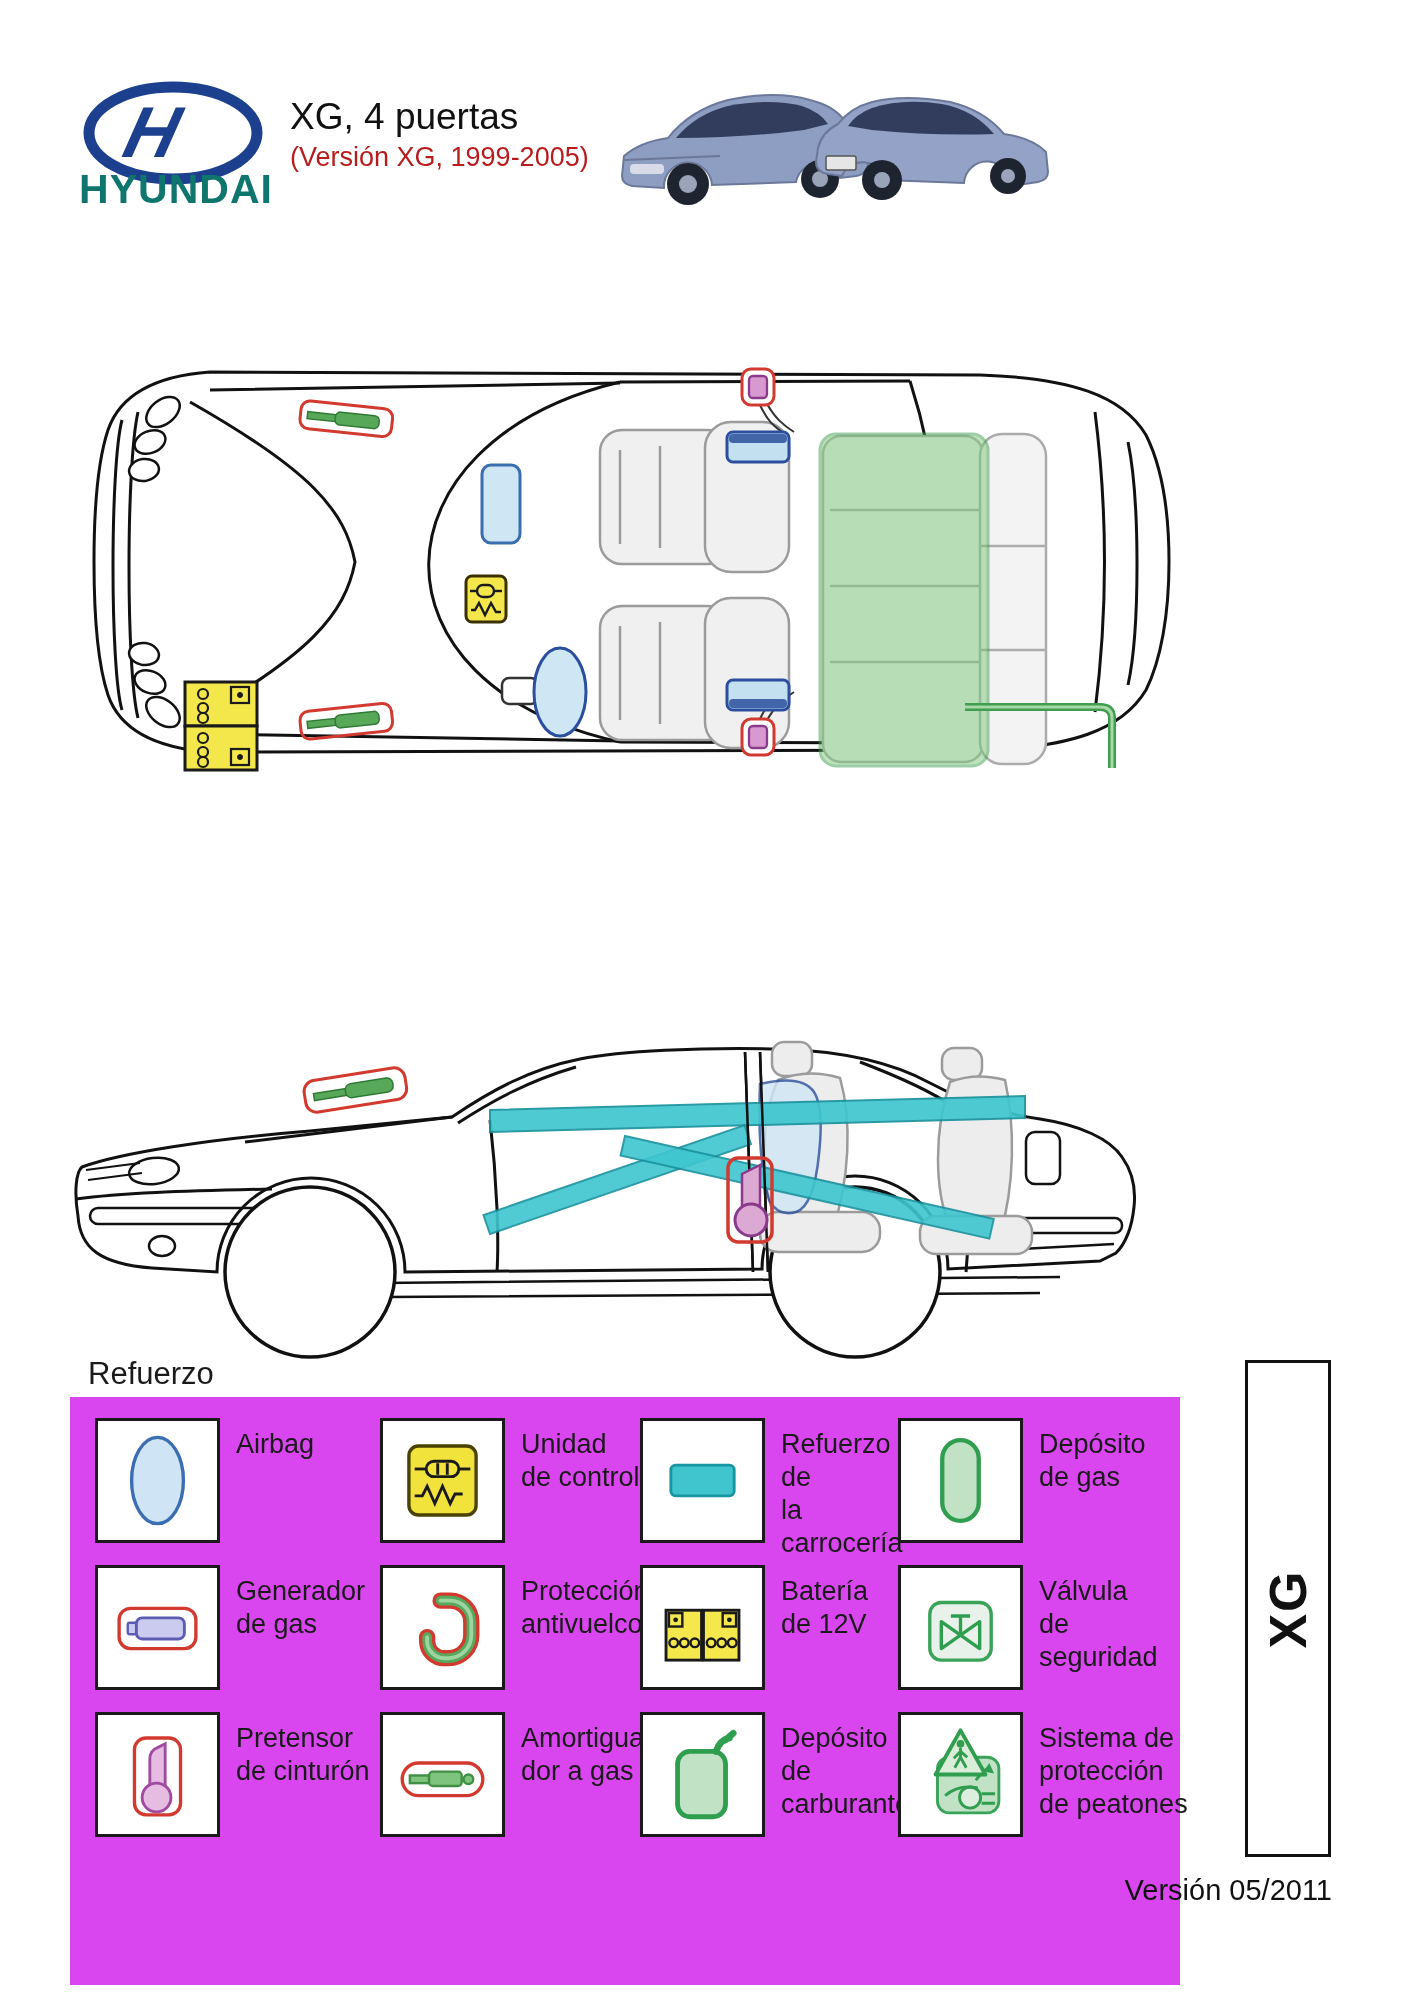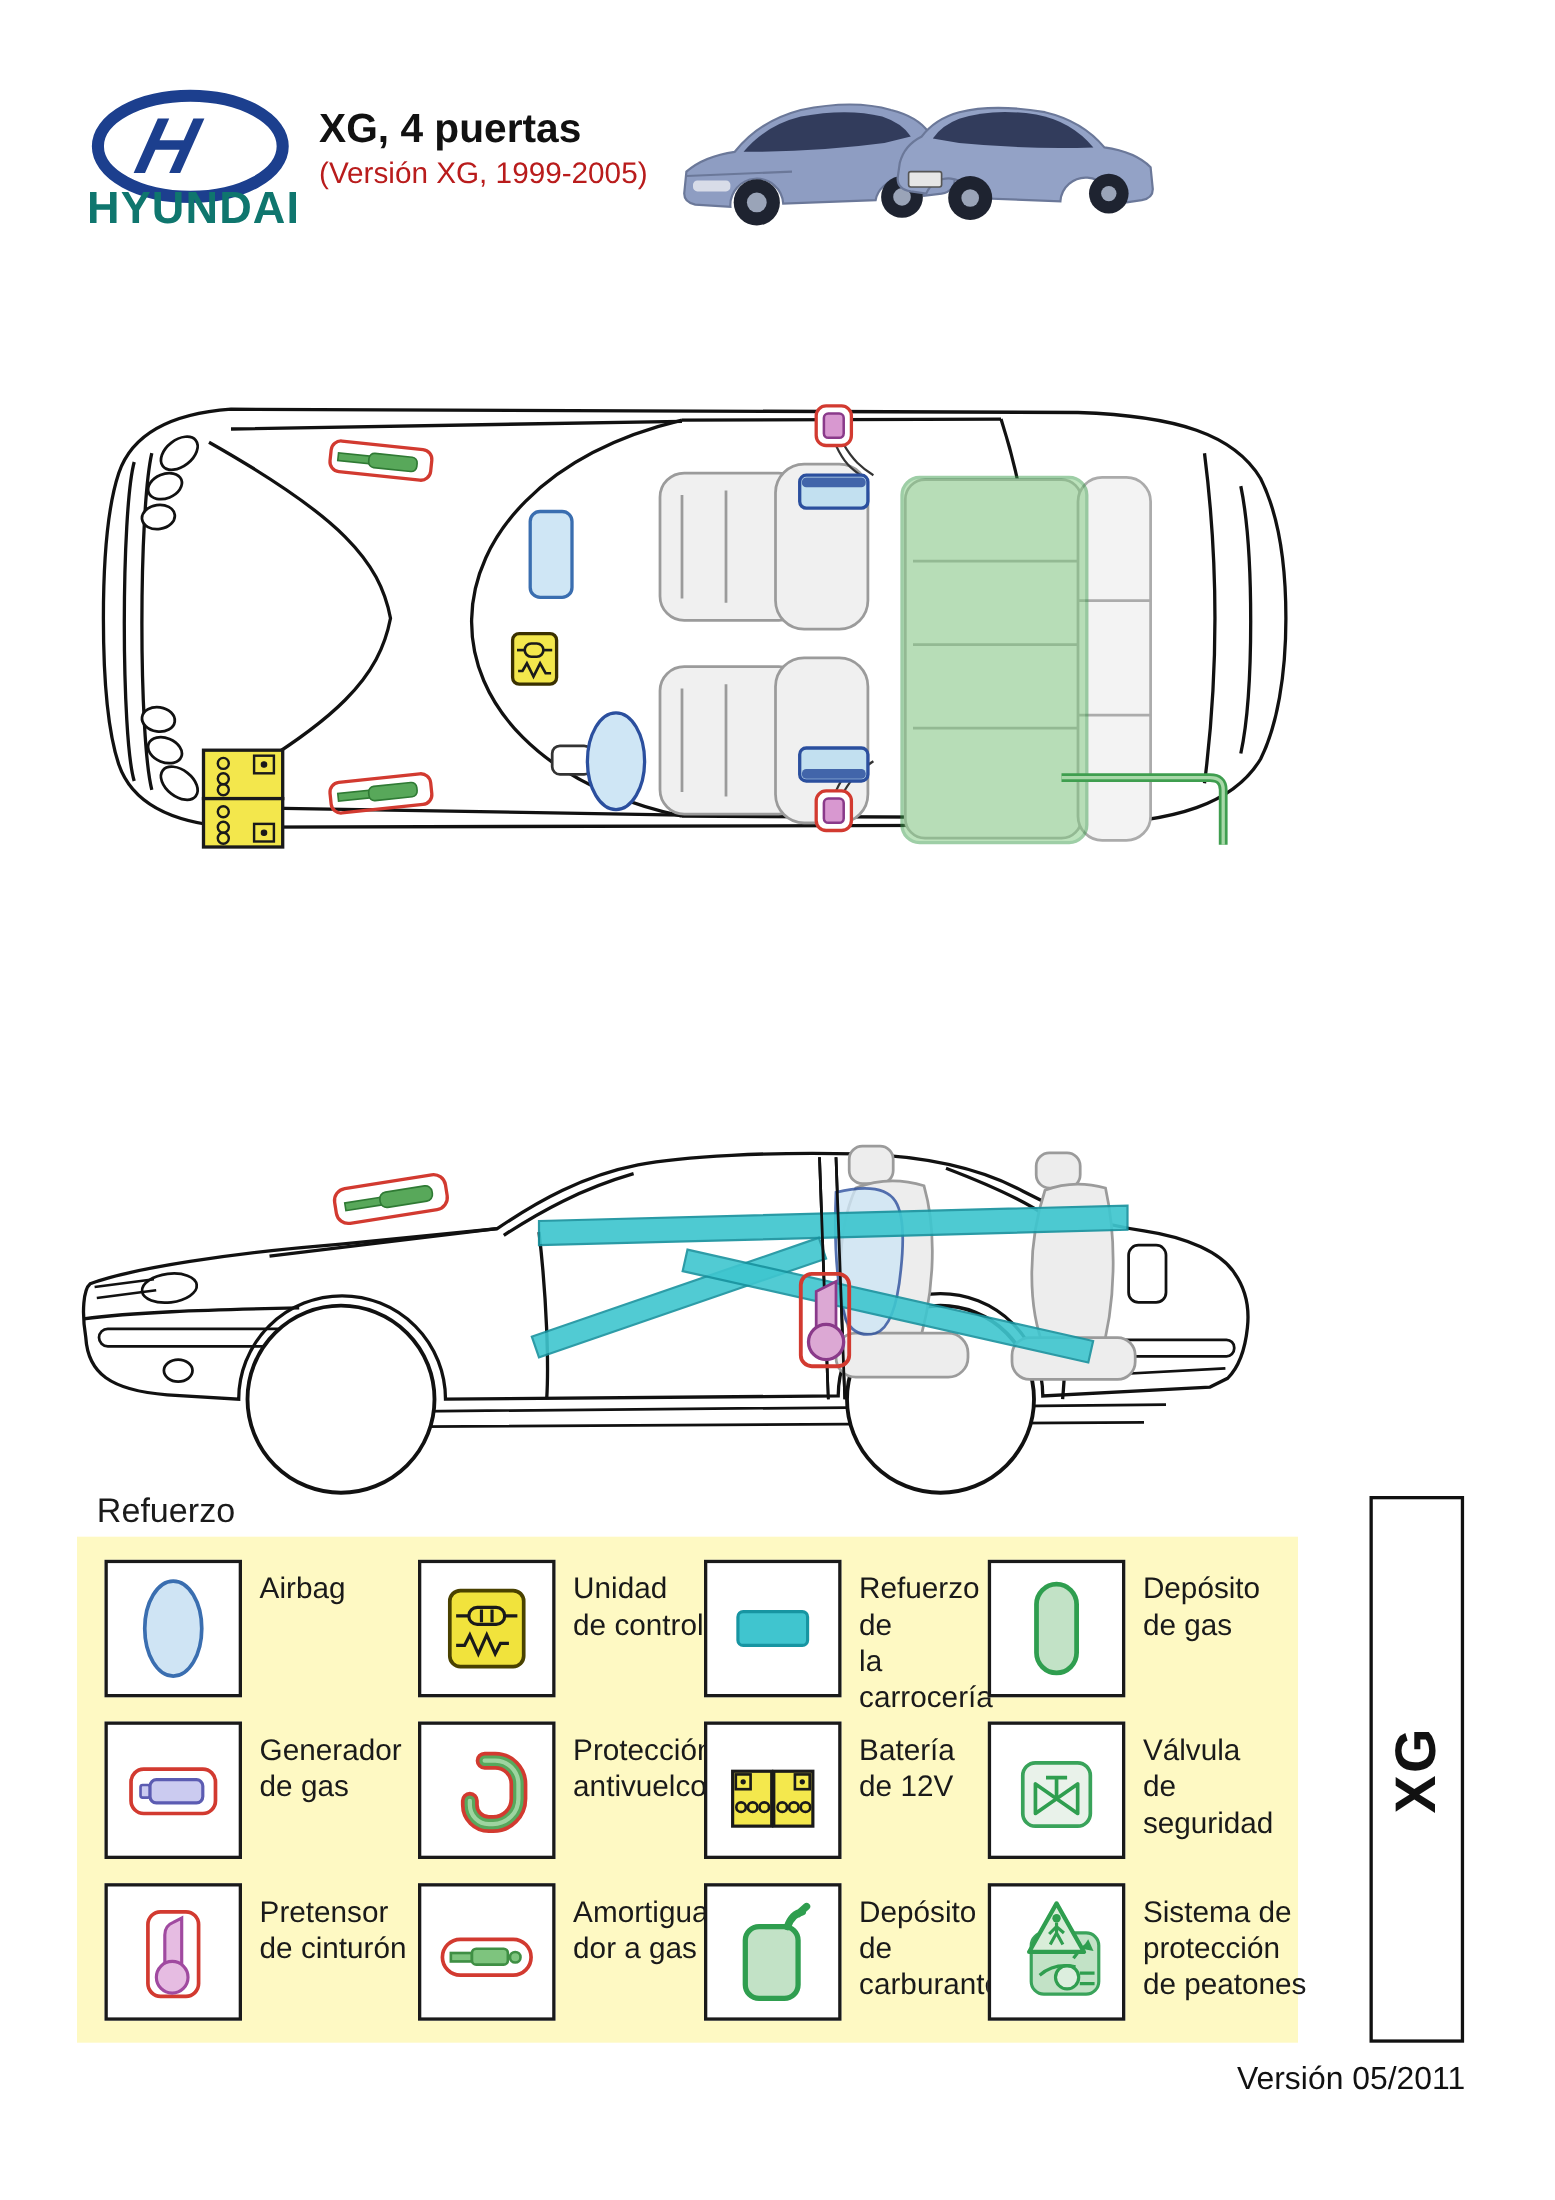--- a/index.html
+++ b/index.html
@@ -6,26 +6,26 @@
   body{
     width:1414px;height:2000px;position:relative;background:#ffffff;
     font-family:"Liberation Sans", sans-serif;color:#1a1a1a;overflow:hidden;
   }
   .abs{position:absolute;}
   
   #brand-word{
     left:76px;top:166px;width:200px;text-align:center;
     font-size:41px;font-weight:bold;letter-spacing:1px;color:#0f766e;
   }
-  #page-title{left:290px;top:96px;font-size:37px;font-weight:bold;color:#111;}
+  #page-title{left:290px;top:96px;font-size:37px;font-weight:normal;color:#111;}
   #page-subtitle{left:290px;top:142px;font-size:27px;color:#b91c1c;}
   
   #legend-heading{left:88px;top:1356px;font-size:31px;color:#1a1a1a;}
   #legend-panel{
-    left:70px;top:1397px;width:1110px;height:460px;background:#fef9c3;
+    left:70px;top:1397px;width:1110px;height:588px;background:#d946ef;
     display:grid;grid-template-columns:285px 260px 258px 290px;
     grid-template-rows:147px 147px 147px;
     padding:21px 15px 0 25px;box-sizing:border-box;
   }
   .legend-cell{display:flex;align-items:flex-start;}
   .legend-iconbox{
     width:125px;height:125px;background:#ffffff;border:3px solid #1a1a1a;
     box-sizing:border-box;flex:0 0 auto;
   }
   .legend-iconbox svg{display:block;width:119px;height:119px;}

